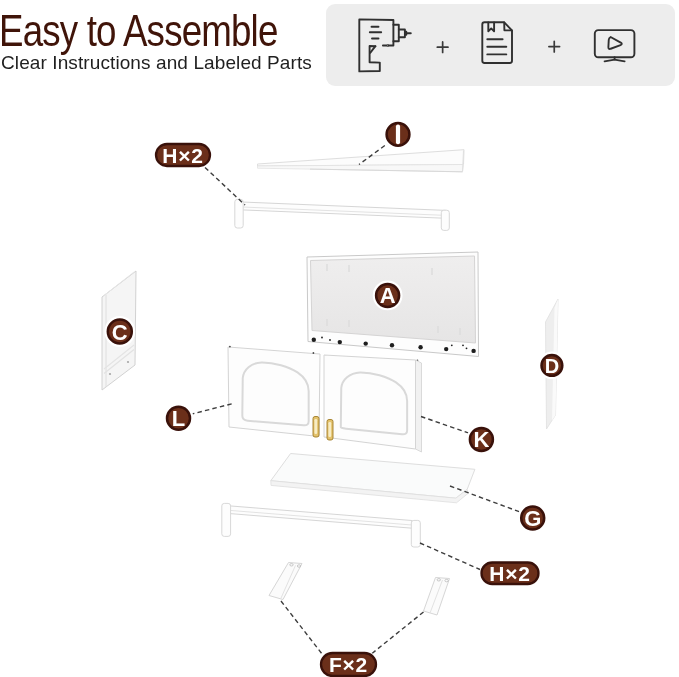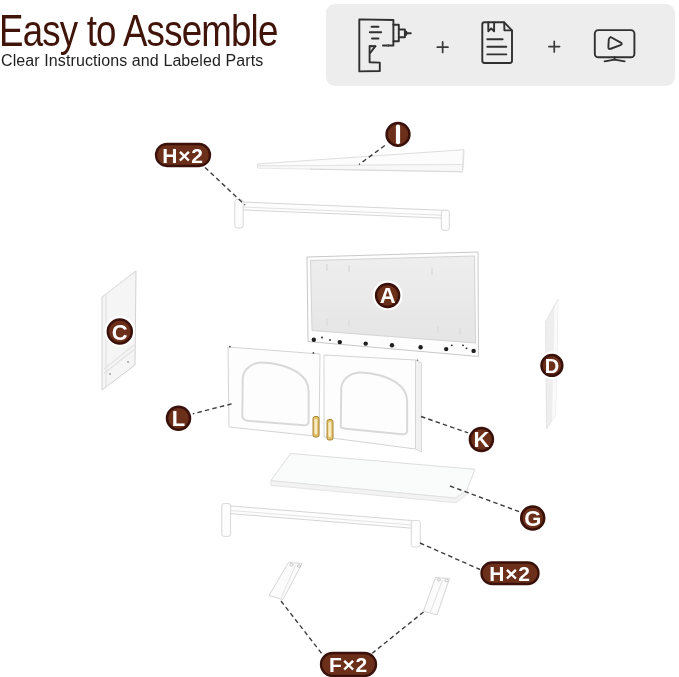--- a/index.html
+++ b/index.html
@@ -1,20 +1,20 @@
 <!DOCTYPE html>
 <html><head>
 <meta charset="utf-8">
 <style>
   html,body{margin:0;padding:0;}
   body{width:679px;height:677px;background:#ffffff;position:relative;overflow:hidden;
        font-family:"Liberation Sans", sans-serif;}
   .title{position:absolute;left:-1px;top:4.5px;font-size:45px;color:#401409;
          letter-spacing:-1px;transform:scaleX(0.815);transform-origin:left top;white-space:nowrap;}
-  .subtitle{position:absolute;left:1px;top:51.5px;font-size:16px;color:#1f1f1f;
+  .subtitle{position:absolute;left:1px;top:51.5px;font-size:19px;color:#1f1f1f;
          letter-spacing:0.1px;transform-origin:left top;white-space:nowrap;text-align:center;}
   .iconbox{position:absolute;left:326px;top:4px;width:349px;height:82px;
          background:#ededed;border-radius:9px;}
   svg{position:absolute;left:0;top:0;}
 </style>
 </head>
 <body>
 
 <div class="title">Easy to Assemble</div>
 

